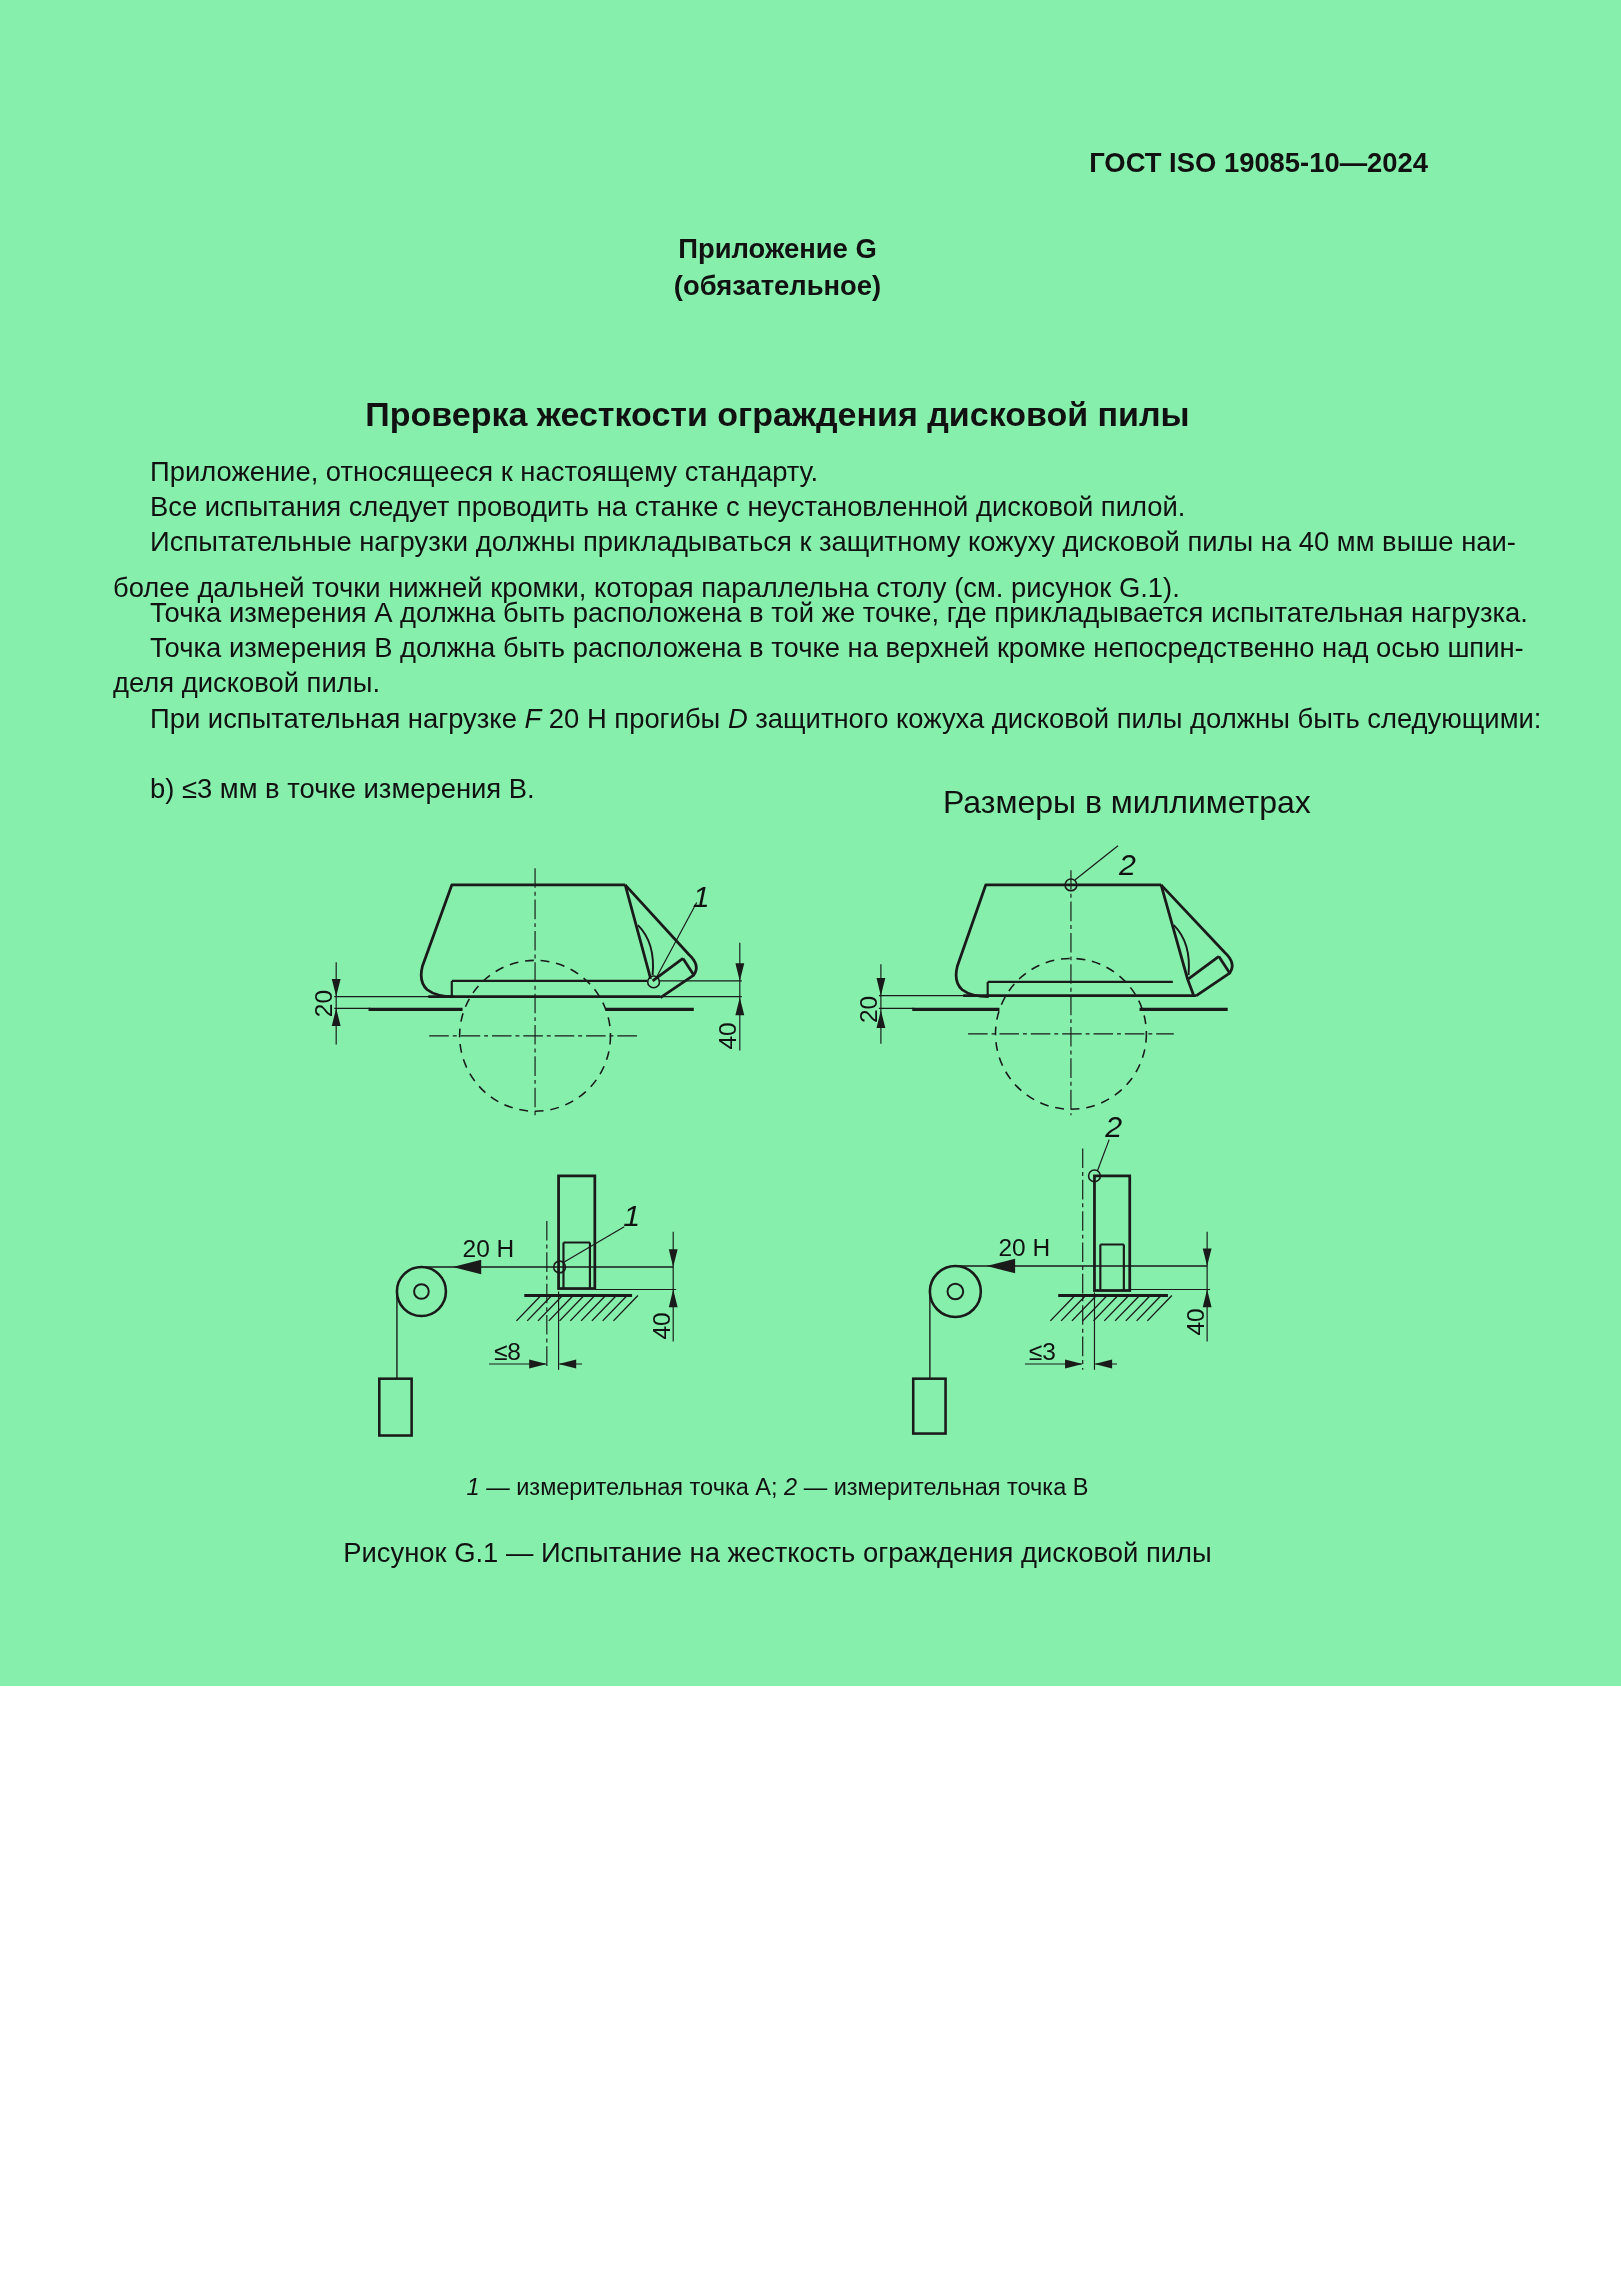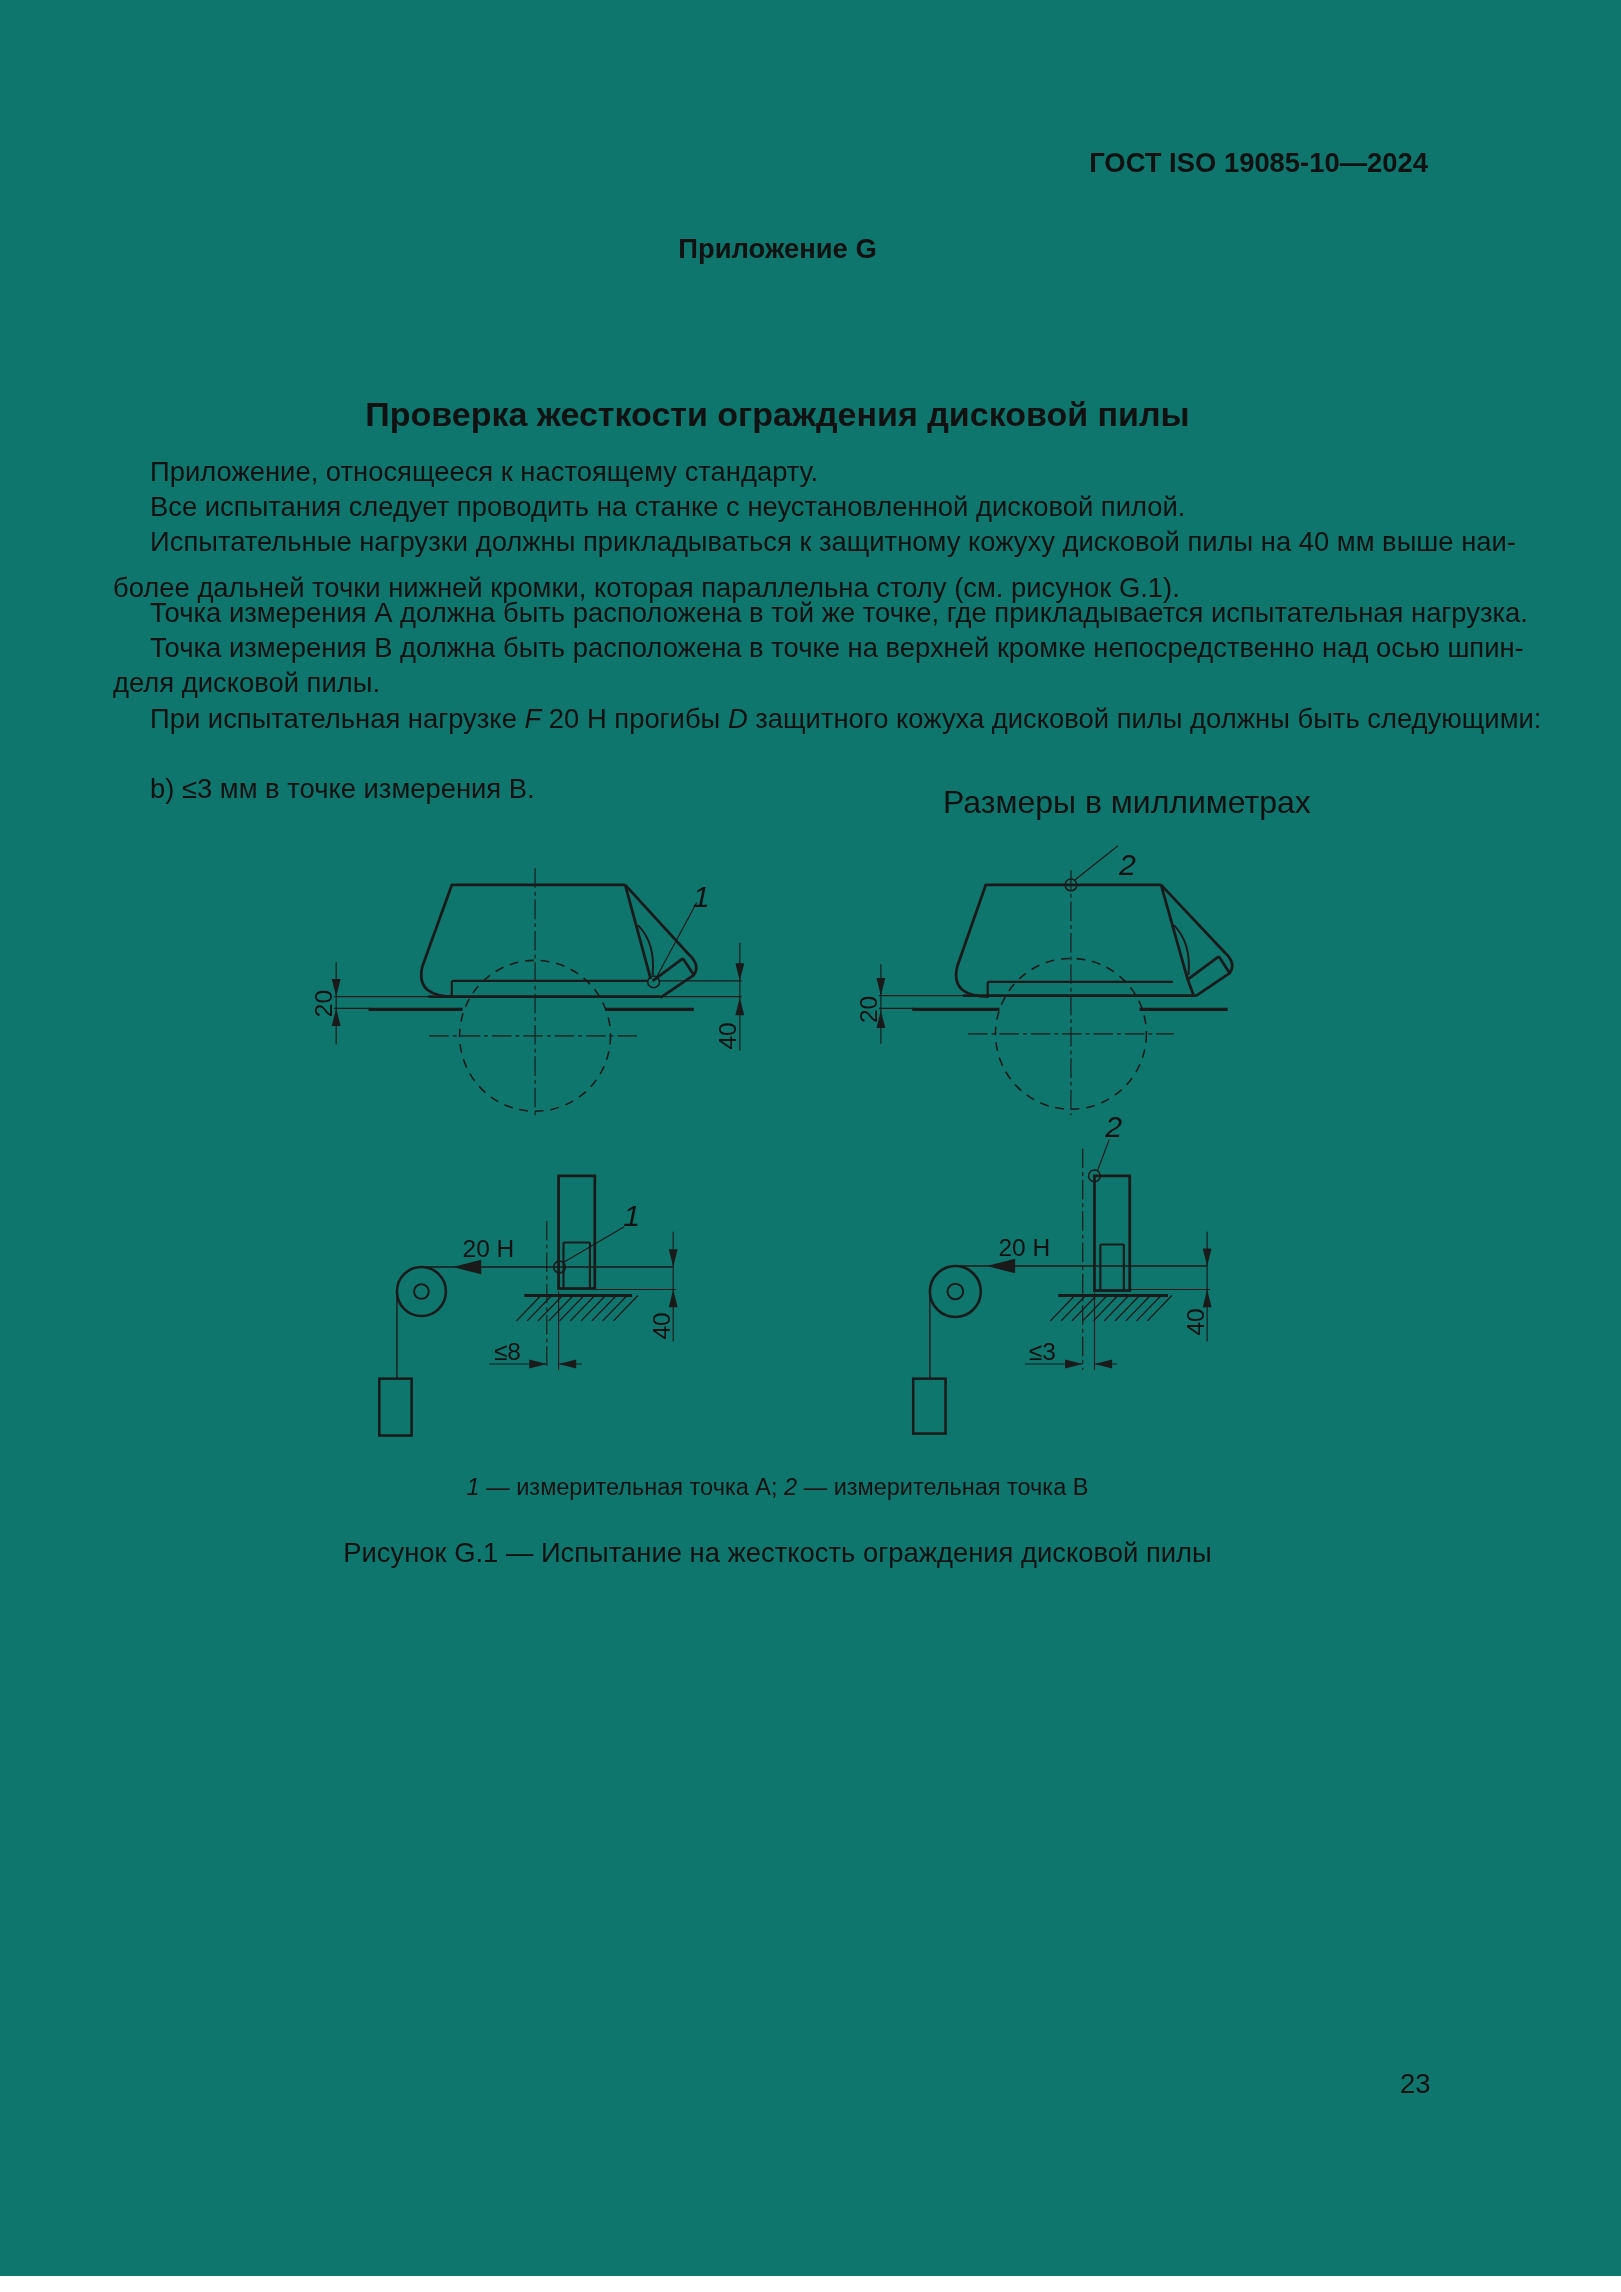--- a/index.html
+++ b/index.html
@@ -1,19 +1,19 @@
 <!DOCTYPE html>
 <html><head>
 <meta charset="utf-8">
 <style>
   html,body{margin:0;padding:0;background:#ffffff;}
   .page{
     position:relative;
-    width:1621px;height:2276px;
-    background:#0f766e;
+    width:1621px;height:1686px;
+    background:#86efac;
     font-family:"Liberation Sans", sans-serif;
     color:#111;
     overflow:hidden;
   }
   .abs{position:absolute;}
   .doccode{
     top:147px;right:193px;
     font-size:27.4px;font-weight:700;
     white-space:nowrap;
   }
@@ -41,20 +41,21 @@
   .ln{stroke:#1a1a1a;fill:none;}
 </style>
 </head>
 <body>
 
 <div class="page">
 
   <div class="abs doccode">ГОСТ ISO 19085-10—2024</div>
 
   <div class="abs centerband annex-title">Приложение G</div>
+  <div class="abs centerband annex-kind">(обязательное)</div>
 
   <div class="abs centerband section-title">Проверка жесткости ограждения дисковой пилы</div>
 
   <div class="abs bodyline ind" style="top:456px">Приложение, относящееся к настоящему стандарту.</div>
   <div class="abs bodyline ind" style="top:491px">Все испытания следует проводить на станке с неустановленной дисковой пилой.</div>
   <div class="abs bodyline ind" style="top:526px">Испытательные нагрузки должны прикладываться к защитному кожуху дисковой пилы на 40 мм выше наи-</div>
   <div class="abs bodyline" style="top:572px">более дальней точки нижней кромки, которая параллельна столу (см. рисунок G.1).</div>
   <div class="abs bodyline ind" style="top:597px">Точка измерения А должна быть расположена в той же точке, где прикладывается испытательная нагрузка.</div>
   <div class="abs bodyline ind" style="top:632px">Точка измерения В должна быть расположена в точке на верхней кромке непосредственно над осью шпин-</div>
   <div class="abs bodyline" style="top:667px">деля дисковой пилы.</div>

